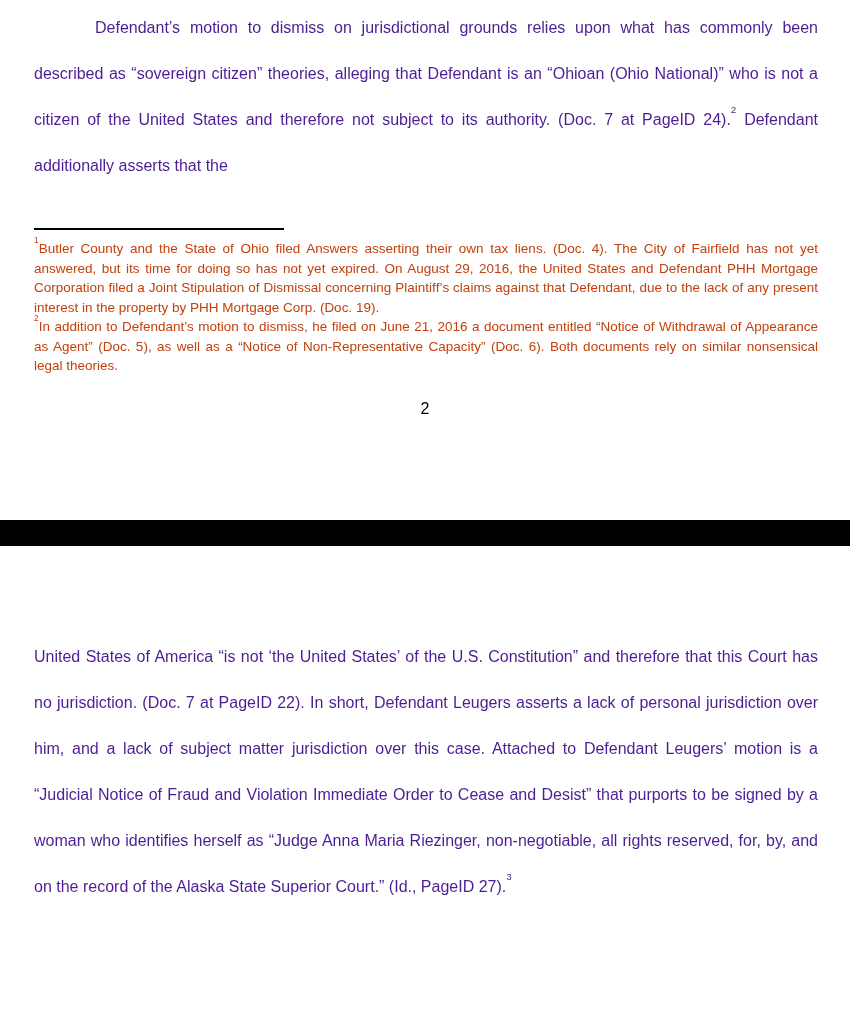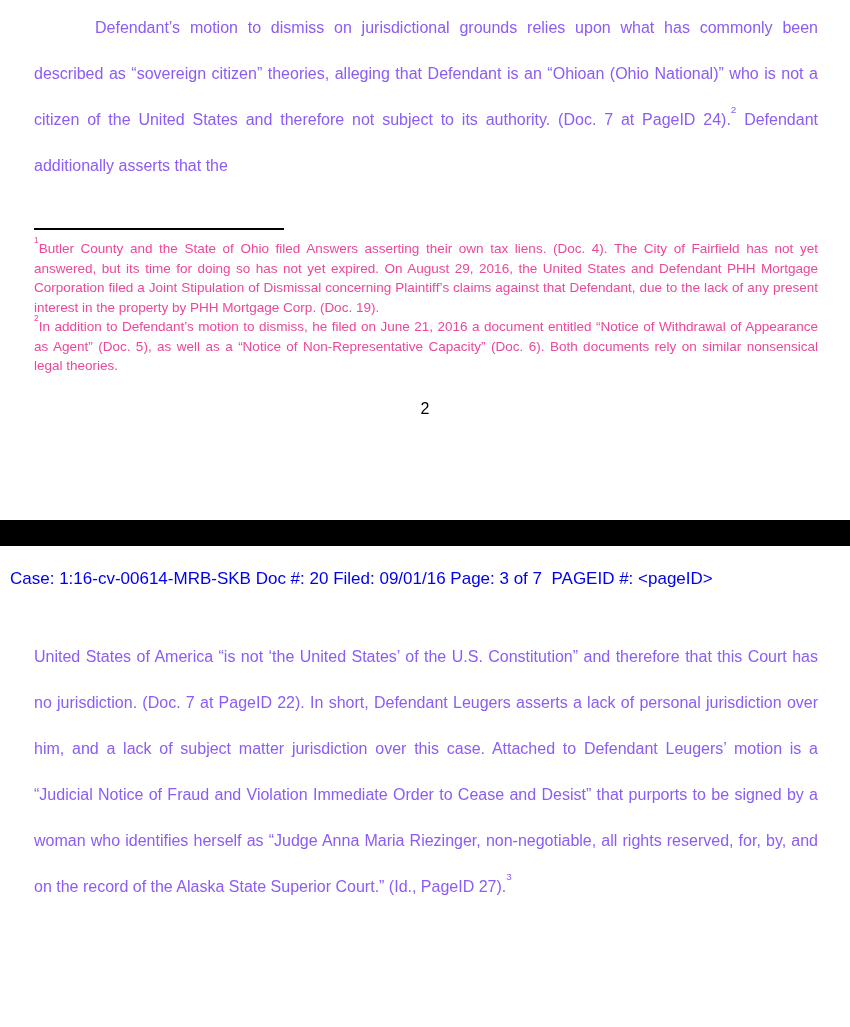--- a/index.html
+++ b/index.html
@@ -17,21 +17,21 @@
     color: #000000;
   }
   .body-para {
     position: absolute;
     left: 34px;
     width: 784px;
     margin: 0;
     font-size: 16px;
     line-height: 46px;
     text-align: justify;
-    color: #8b5cf6;
+    color: #4c1d95;
   }
   .p1-para {
     top: 5px;
     text-indent: 61px;
   }
   .p2-para {
     top: 634px;
   }
   sup.fn-ref {
     font-size: 0.62em;
@@ -51,21 +51,21 @@
     position: absolute;
     top: 239px;
     left: 34px;
     width: 784px;
   }
   .footnote {
     margin: 0;
     font-size: 13.5px;
     line-height: 19.5px;
     text-align: justify;
-    color: #ec4899;
+    color: #c2410c;
   }
   .page-number {
     position: absolute;
     top: 400px;
     left: 0;
     width: 100%;
     margin: 0;
     text-align: center;
     font-size: 16px;
     color: #000000;
@@ -100,17 +100,16 @@
 
   <div class="footnotes">
     <p class="footnote"><sup class="fn-ref">1</sup><span>Butler County and the State of Ohio filed Answers asserting their own tax liens.  (Doc. 4).  The City of Fairfield has not yet answered, but its time for doing so has not yet expired. On August 29, 2016, the United States and Defendant PHH Mortgage Corporation filed a Joint Stipulation of Dismissal concerning Plaintiff’s claims against that Defendant, due to the lack of any present interest in the property by PHH Mortgage Corp.  (Doc. 19).</span></p>
     <p class="footnote"><sup class="fn-ref">2</sup><span>In addition to Defendant’s motion to dismiss, he filed on June 21, 2016 a document entitled “Notice of Withdrawal of Appearance as Agent” (Doc. 5), as well as a “Notice of Non-Representative Capacity” (Doc. 6).  Both documents rely on similar nonsensical legal theories.</span></p>
   </div>
 
   <p class="page-number">2</p>
 
   <div class="page-break-bar"></div>
 
-  <p class="case-stamp" style="color: rgb(0, 0, 238);">Case: 1:16-cv-00614-MRB-SKB Doc #: 20 Filed: 09/01/16 Page: 3 of 7&nbsp; PAGEID #: &lt;pageID&gt;</p>
 
   <p class="body-para p2-para"><span>United States of America “is not ‘the United States’ of the U.S. Constitution” and therefore that this Court has no jurisdiction.  (Doc. 7 at PageID 22).  In short, Defendant Leugers asserts a lack of personal jurisdiction over him, and a lack of subject matter jurisdiction over this case.  Attached to Defendant Leugers’ motion is a “Judicial Notice of Fraud and Violation Immediate Order to Cease and Desist” that purports to be signed by a woman who identifies herself as “Judge Anna Maria Riezinger, non-negotiable, all rights reserved, for, by, and on the record of the Alaska State Superior Court.”  (Id., PageID 27).</span><sup class="fn-ref">3</sup></p>
 
 </div>
 
 </body></html>

